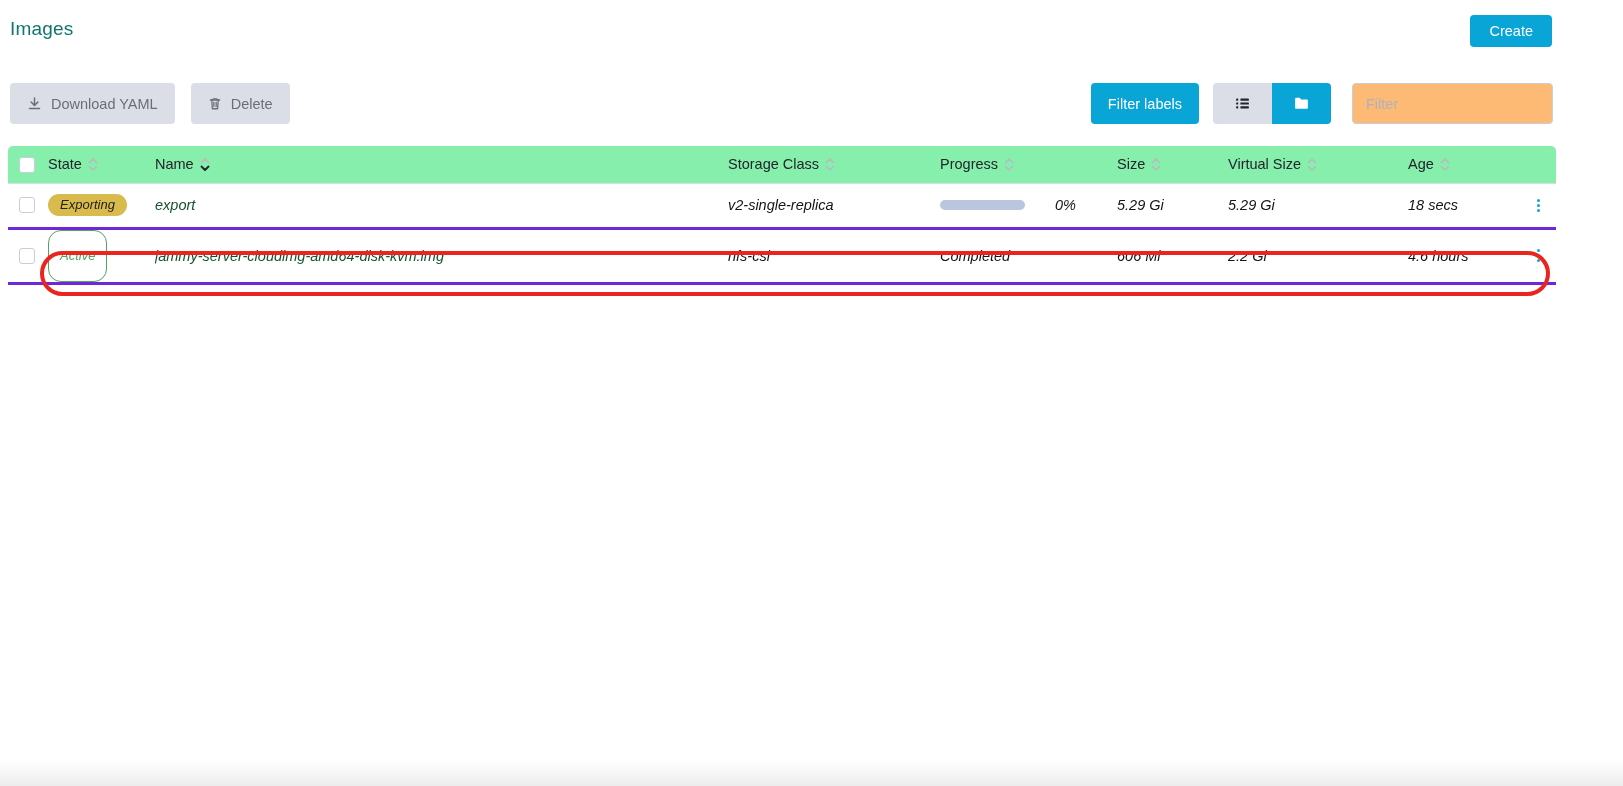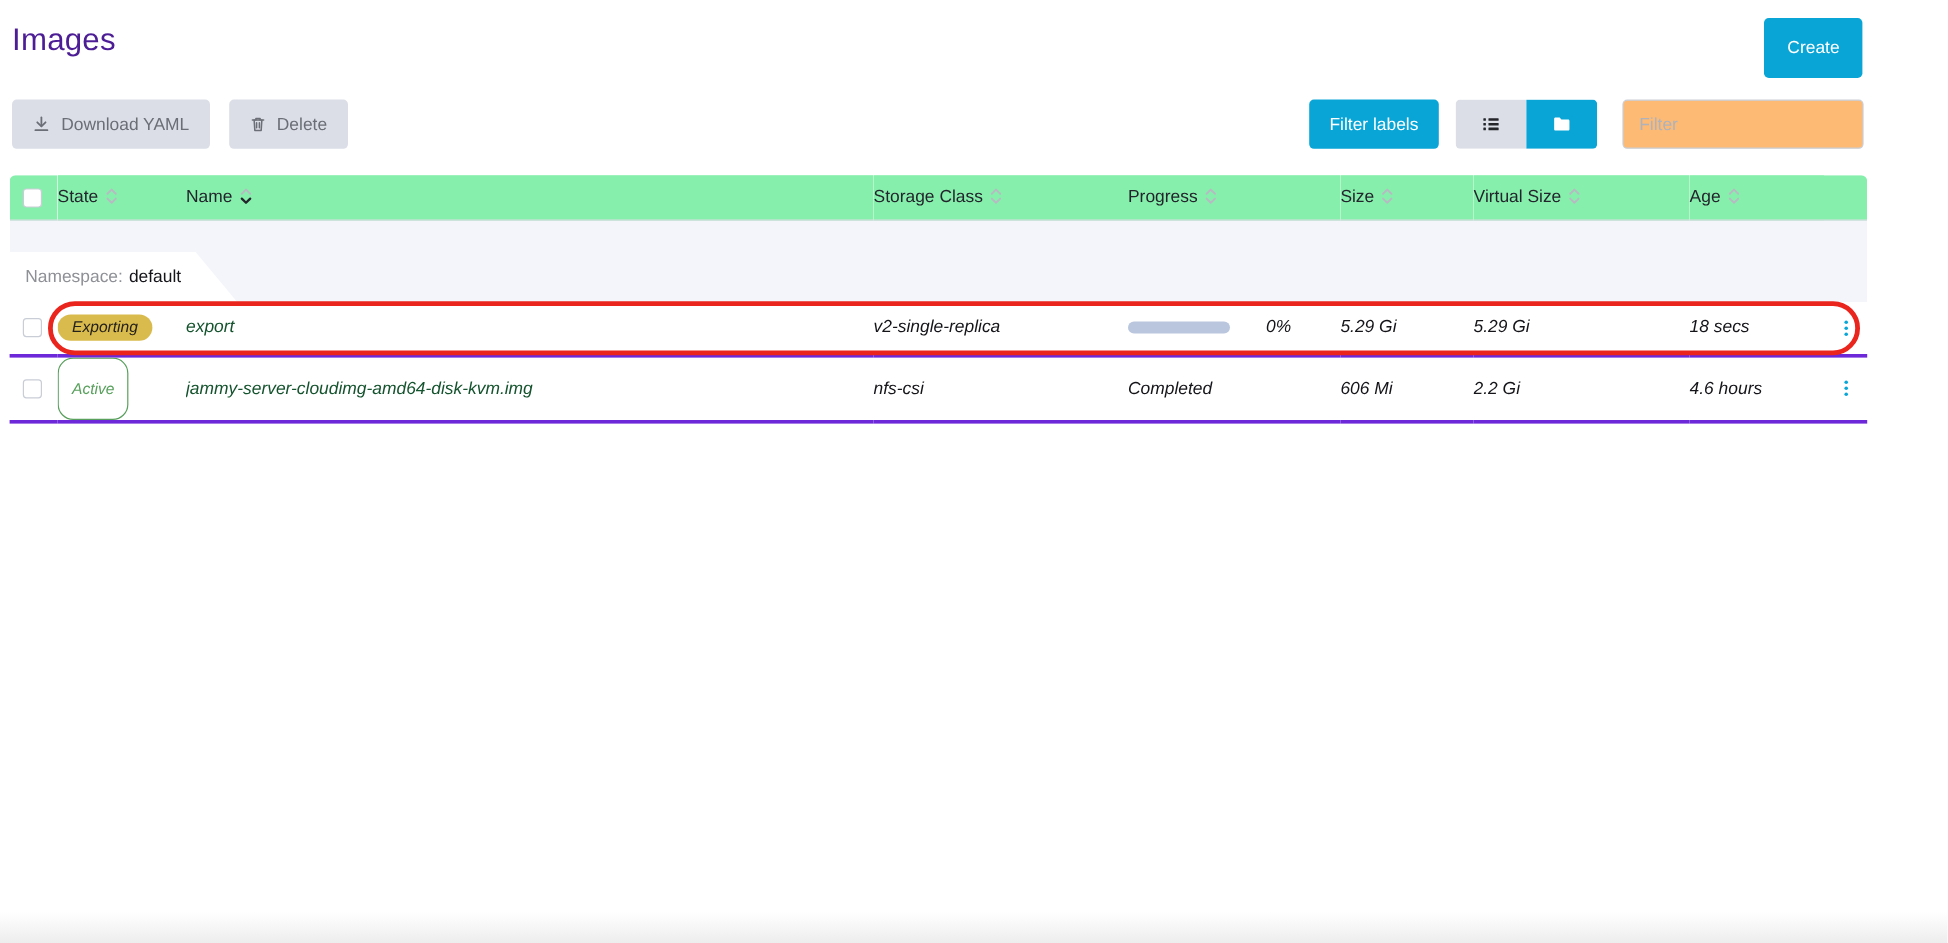--- a/index.html
+++ b/index.html
@@ -1,27 +1,27 @@
 <!DOCTYPE html>
 <html><head>
 <meta charset="utf-8">
 <style>
   * { margin:0; padding:0; box-sizing:border-box; }
   html,body { width:1623px; height:786px; background:#fff; overflow:hidden;
               font-family:"Liberation Sans", sans-serif; color:#141419; }
   .main { position:relative; width:1623px; height:786px; }
 
   
-  .page-title { position:absolute; left:10px; top:18px; font-size:26px; font-weight:500; color:#4c1d95; letter-spacing:.2px; }
+  .page-title { position:absolute; left:10px; top:18px; font-size:19px; font-weight:500; color:#0f766e; letter-spacing:.2px; }
   .btn { display:inline-flex; align-items:center; justify-content:center; gap:9px;
          height:41px; padding:18px 17px; border-radius:4px; font-size:14.5px;
          border:none; cursor:pointer; font-family:inherit; }
   .btn-primary { background:#0aa5d7; color:#fff; }
   .btn-disabled { background:#dcdee7; color:#6b6e76; cursor:default; }
-  .create-btn { position:absolute; right:71px; top:15px; height:50px; padding:0 19px; }
+  .create-btn { position:absolute; right:71px; top:15px; height:32px; padding:0 19px; }
 
   
   .toolbar-left { position:absolute; left:10px; top:83px; display:flex; gap:16px; }
   .toolbar-right { position:absolute; right:70px; top:83px; display:flex; gap:0; align-items:center; }
   .icon { display:inline-flex; align-items:center; justify-content:center; }
   .view-toggle { display:flex; margin-left:14px; border-radius:4px; overflow:hidden; }
   .toggle-seg { width:59px; height:41px; display:flex; align-items:center; justify-content:center; cursor:pointer; }
   .toggle-inactive { background:#dcdee7; color:#23252b; }
   .toggle-active { background:#0aa5d7; color:#fff; }
   .filter-input { margin-left:21px; width:201px; height:41px; border:1px solid #c9cdd6; border-radius:4px;
@@ -188,28 +188,20 @@
           <th>
             <span>Age</span><span class="sort"><svg width="10" height="15" viewBox="0 0 10 15" fill="none" stroke="#b7bac2" stroke-width="1.6" stroke-linecap="round" stroke-linejoin="round">
                   <path d="M1.5 5.5 5 2l3.5 3.5"></path>
                   <path d="M1.5 9.5 5 13l3.5-3.5"></path>
                 </svg></span>
           </th>
           <th></th>
         </tr>
       </thead>
       <tbody>
-        <tr>
-          <td colspan="9" class="group-band-cell" style="background:#f4f5fa;height:68px;position:relative;">
-            <div class="ns-tab">
-              <span class="ns-label">Namespace:</span>
-              <span class="ns-value">default</span>
-            </div>
-          </td>
-        </tr>
         <tr class="data-row row-0">
           <td>
               <span class="chk"></span>
             </td>
           <td><span class="badge badge-warning">Exporting</span></td>
           <td><a class="res-link">export</a></td>
           <td><span>v2-single-replica</span></td>
           <td>
             <div class="progress-cell-inner">
               <div class="progress-track"></div>

